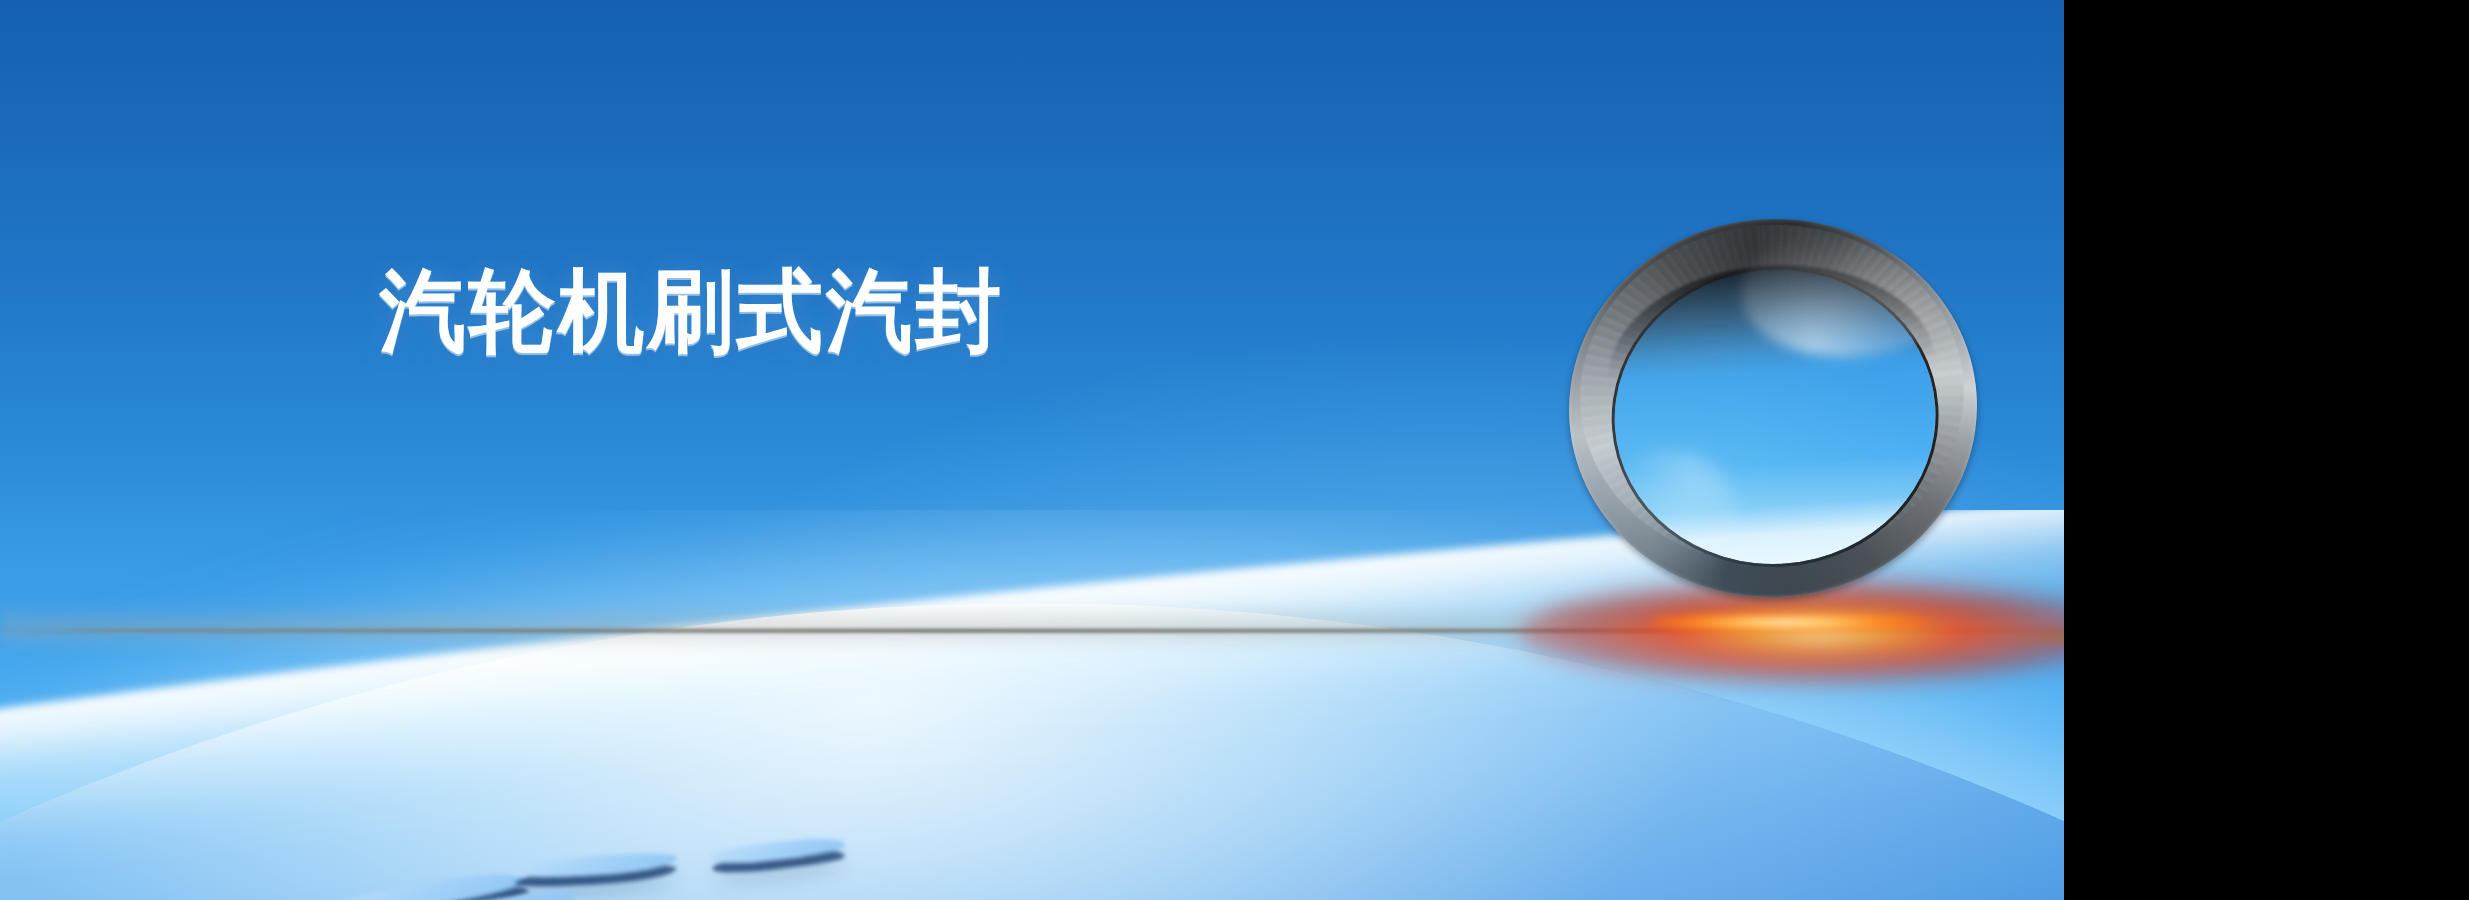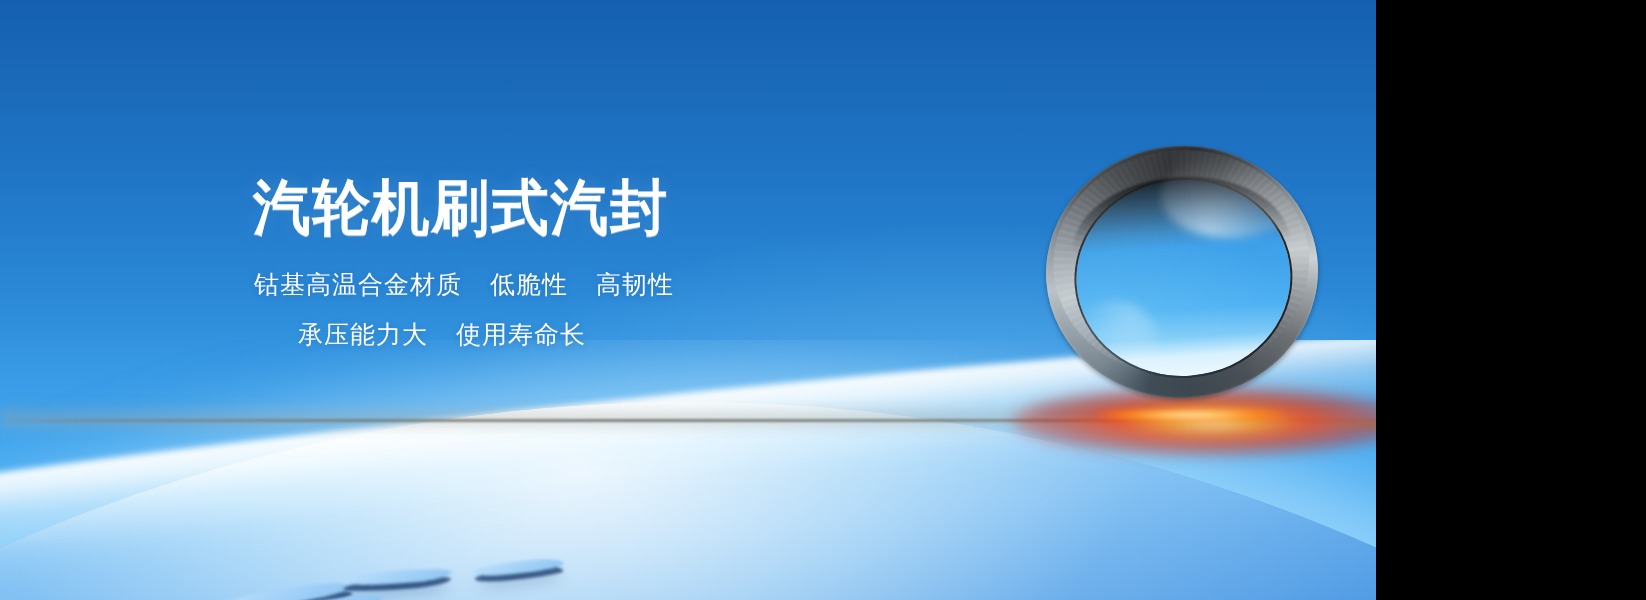--- a/index.html
+++ b/index.html
@@ -447,18 +447,16 @@
     </div>
     <div class="ring-bore-lip"></div>
     <div class="ring-spec"></div>
     <div class="ring-spec2"></div>
     <div class="ring-refl"></div>
   </div>
 
   <div class="copy">
     <h1 class="headline">汽轮机刷式汽封</h1>
 
-    <p class="subline l1"><span>钴基高温合金材质</span><span class="sub-gap"></span><span>低脆性</span><span class="sub-gap"></span><span>高韧性</span></p>
-
-    <p class="subline l2"><span>承压能力大</span><span class="sub-gap"></span><span>使用寿命长</span></p>
+
   </div>
 
 </div>
 
 </body></html>

